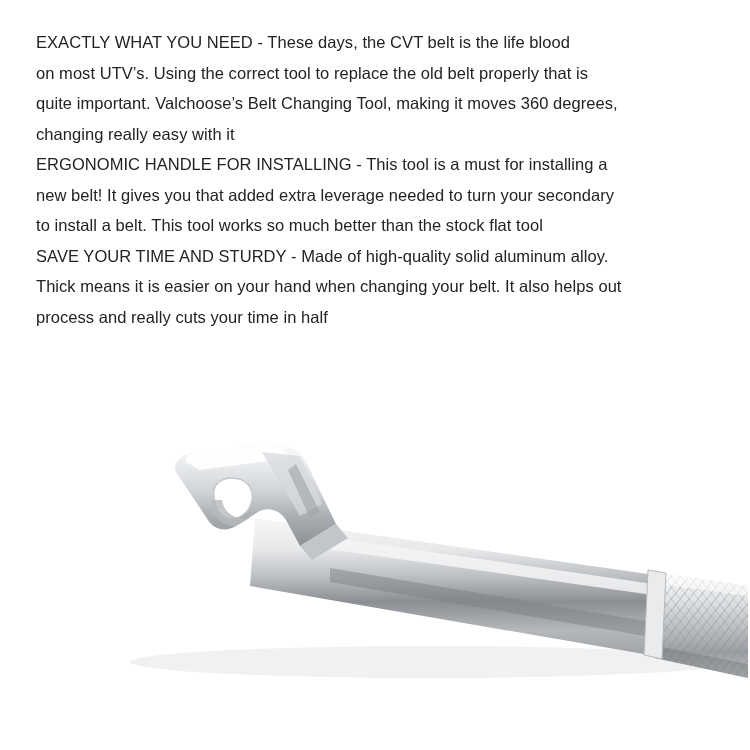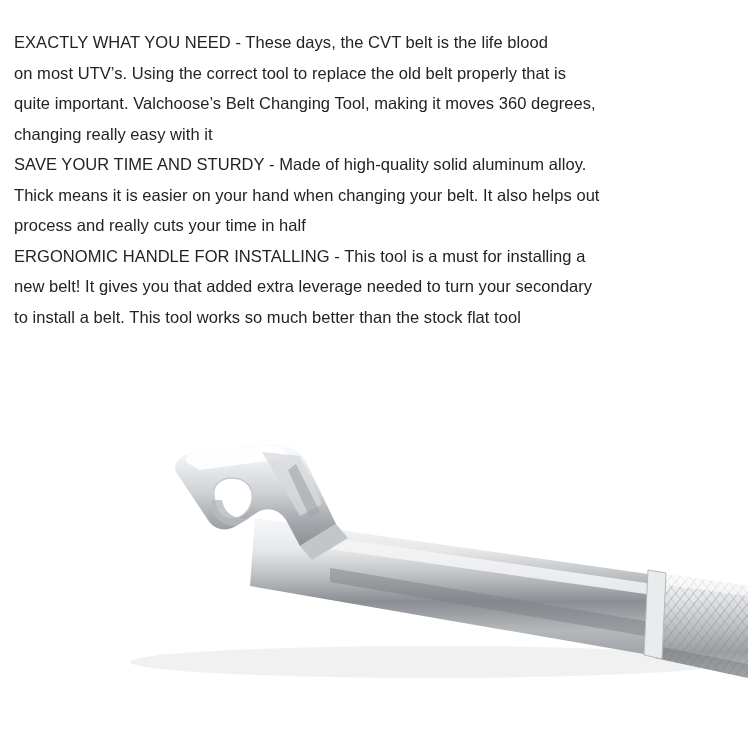--- a/index.html
+++ b/index.html
@@ -15,21 +15,21 @@
     color: #1b1b1b;
   }
   .page {
     position: relative;
     width: 750px;
     height: 750px;
     background: #ffffff;
   }
   .copy-block {
     position: absolute;
-    left: 14px;
+    left: 36px;
     top: 27px;
     width: 690px;
   }
   .para {
     margin: 0;
     font-size: 16.5px;
     line-height: 30.5px;
     color: #232323;
     letter-spacing: 0.05px;
     white-space: pre-wrap;
@@ -49,26 +49,26 @@
 </head>
 <body>
 
 <div class="page">
 
   <div class="copy-block">
     <p class="para">EXACTLY WHAT YOU NEED - These days, the CVT belt is the life blood
 on most UTV’s. Using the correct tool to replace the old belt properly that is
 quite important. Valchoose’s Belt Changing Tool, making it moves 360 degrees,
 changing really easy with it</p>
+    <p class="para">ERGONOMIC HANDLE FOR INSTALLING - This tool is a must for installing a
+new belt! It gives you that added extra leverage needed to turn your secondary
+to install a belt. This tool works so much better than the stock flat tool</p>
     <p class="para">SAVE YOUR TIME AND STURDY - Made of high-quality solid aluminum alloy.
 Thick means it is easier on your hand when changing your belt. It also helps out
 process and really cuts your time in half</p>
-    <p class="para">ERGONOMIC HANDLE FOR INSTALLING - This tool is a must for installing a
-new belt! It gives you that added extra leverage needed to turn your secondary
-to install a belt. This tool works so much better than the stock flat tool</p>
   </div>
 
   <div class="product-image">
     <svg class="tool-svg" width="750" height="350" viewBox="0 0 750 350" xmlns="http://www.w3.org/2000/svg">
       <defs>
         <linearGradient id="headGrad" x1="0" y1="0" x2="0" y2="1">
           <stop offset="0%" stop-color="#fdfdfd"></stop>
           <stop offset="18%" stop-color="#eceef0"></stop>
           <stop offset="48%" stop-color="#cfd2d5"></stop>
           <stop offset="72%" stop-color="#a9adb1"></stop>

